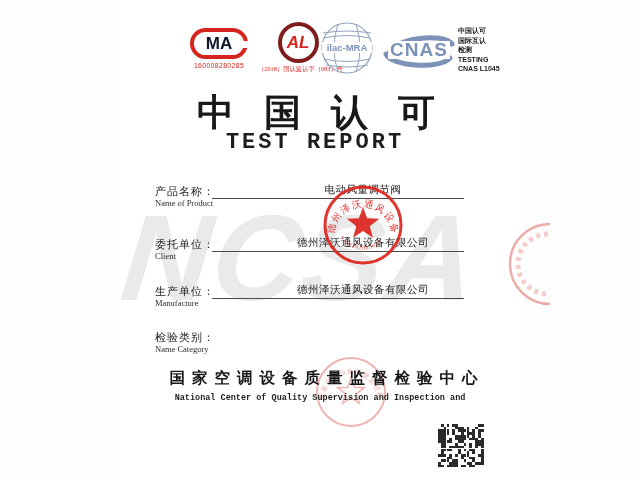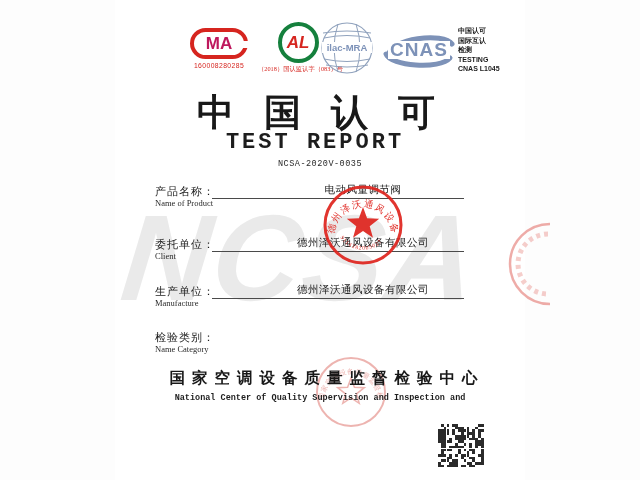--- a/index.html
+++ b/index.html
@@ -8,24 +8,24 @@
   #stage { position:relative; width:640px; height:480px; background:#fdfdfd; }
   #page  { position:absolute; left:115px; top:0; width:410px; height:480px; background:#fff; }
 
   
   .logos { position:absolute; left:0; top:20px; width:410px; height:62px; }
   .cma { position:absolute; left:73px; top:8px; width:62px; text-align:center; }
   .cma-mark { position:relative; width:58px; height:31px; margin:0 auto;
               border:4px solid #d6251f; border-radius:16px; }
   .cma-mark .notch { position:absolute; right:-6px; top:9px; width:8px; height:7px; background:#fff; }
   .cma-mark span { position:absolute; left:0; right:0; top:2px; font-family:"Liberation Sans",sans-serif;
-                   font-weight:bold; font-size:17px; color:#be185d; letter-spacing:0; }
+                   font-weight:bold; font-size:17px; color:#0f172a; letter-spacing:0; }
   .cma-num { margin-top:3px; font-family:"Liberation Sans",sans-serif; font-size:6.8px; color:#d6251f; letter-spacing:.4px; }
   .cal { position:absolute; left:143px; top:2px; width:80px; text-align:center; }
-  .cal-mark { width:41px; height:41px; margin:0 auto; border:4px solid #15803d; border-radius:50%;
+  .cal-mark { width:41px; height:41px; margin:0 auto; border:4px solid #7f1d1d; border-radius:50%;
               display:flex; align-items:center; justify-content:center; }
   .cal-mark span { font-family:"Liberation Sans",sans-serif; font-weight:bold; font-style:italic;
                    font-size:17px; color:#d6251f; }
   .cal-cap { margin-top:2px; font-size:6.3px; color:#d6251f; white-space:nowrap; }
   .ilac { position:absolute; left:205px; top:1px; width:54px; height:54px; }
   .cnas { position:absolute; left:267px; top:10px; width:74px; height:40px; }
   .accred { position:absolute; left:343px; top:6px; font-family:"Liberation Sans",sans-serif;
             font-weight:bold; font-size:7px; line-height:9.6px; color:#1b1b1b; }
 
   
@@ -125,21 +125,20 @@
         <div>中国认可</div>
         <div>国际互认</div>
         <div>检测</div>
         <div>TESTING</div>
         <div>CNAS L1045</div>
       </div>
     </div>
 
     <div class="title-zh">中国认可</div>
     <div class="title-en">TEST REPORT</div>
-    <div class="report-no">NCSA-2020V-0035</div>
 
     <div class="field" style="top:184px">
       <div class="f-zh">产品名称：</div>
       <div class="f-en">Name of Product</div>
       <div class="f-line">电动风量调节阀</div>
     </div>
     <div class="field" style="top:237px">
       <div class="f-zh">委托单位：</div>
       <div class="f-en">Client</div>
       <div class="f-line">德州泽沃通风设备有限公司</div>

